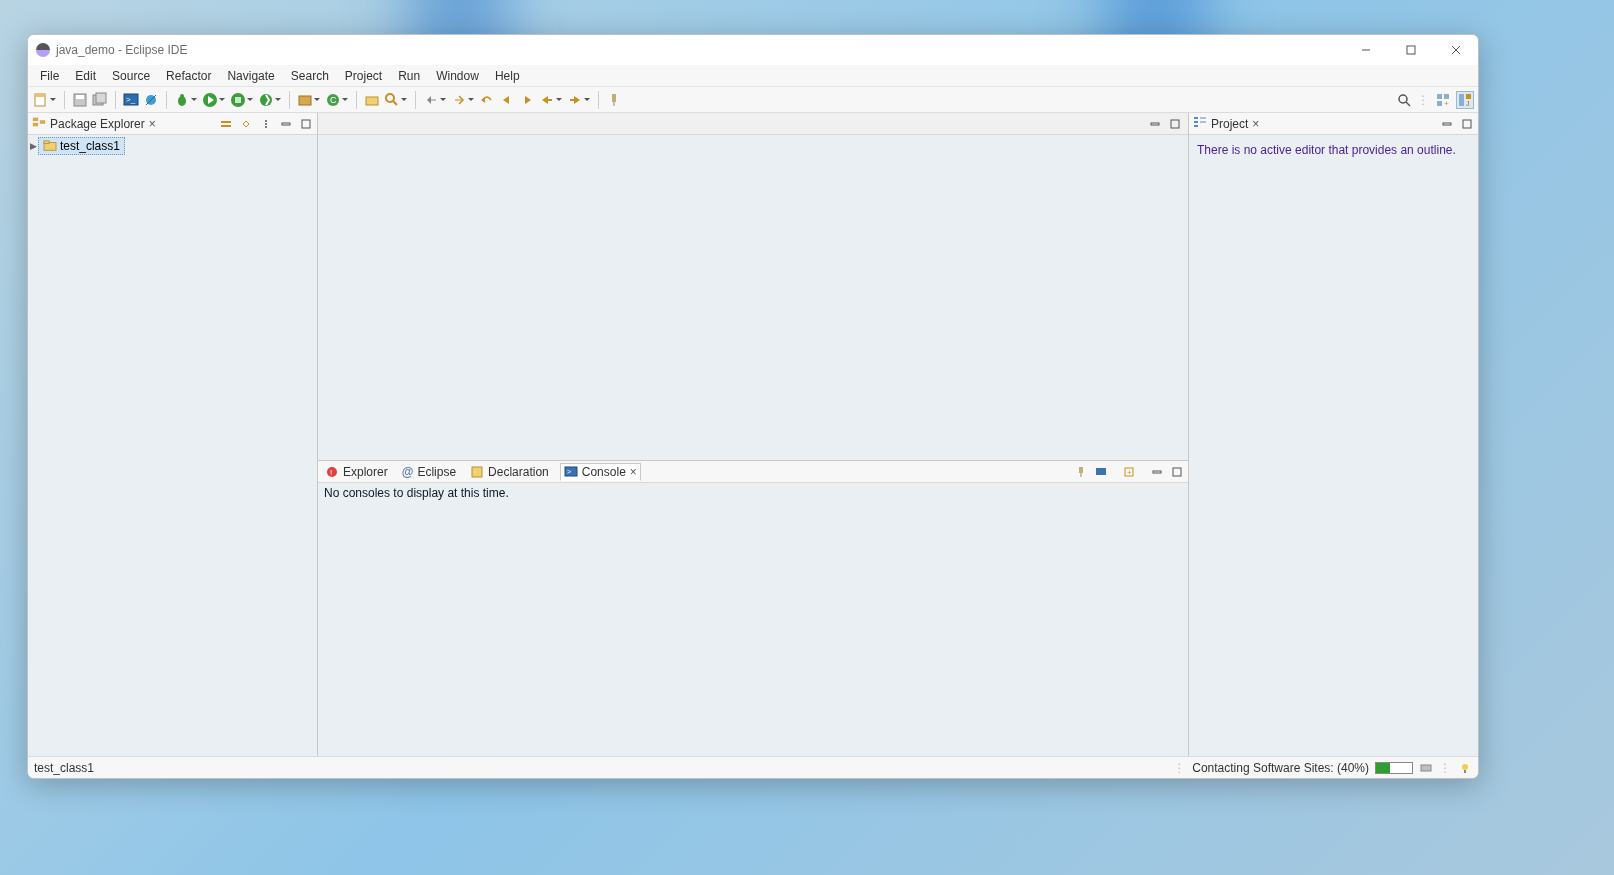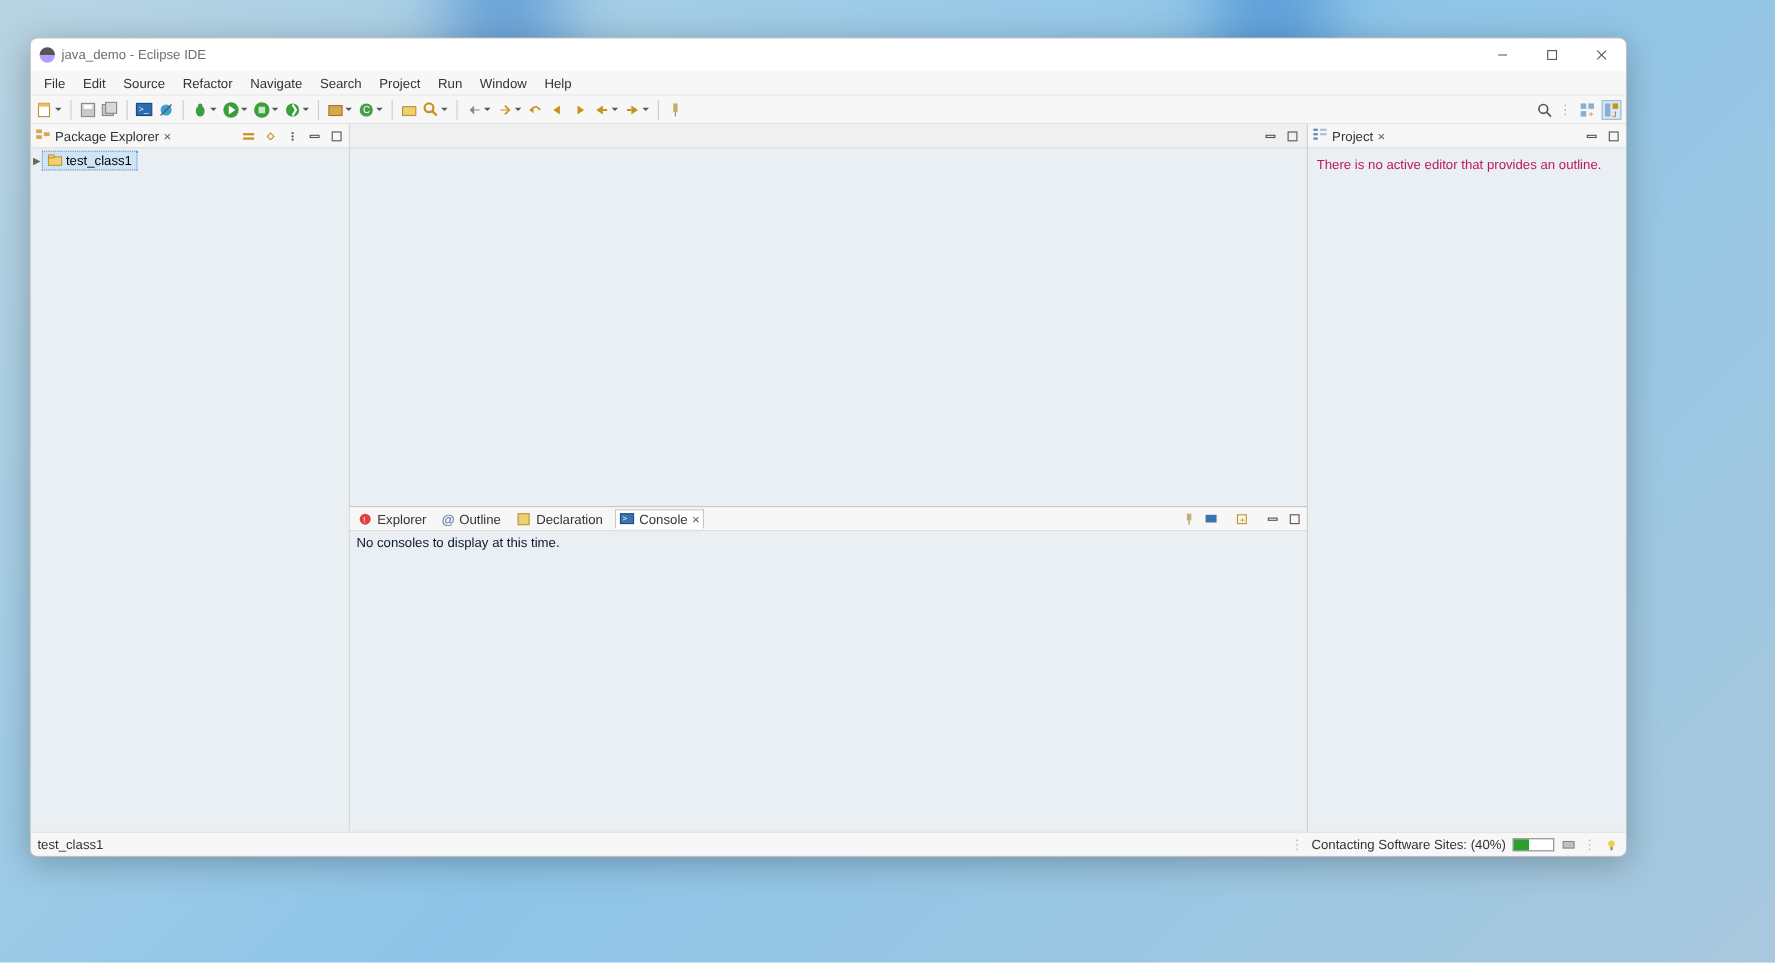--- a/index.html
+++ b/index.html
@@ -130,21 +130,21 @@
   .bottom-pane { height:295px; display:flex; flex-direction:column; background:#e9eff2;}
   .bottom-tabs {
     height:22px; display:flex; align-items:center;
     background:#f7f7f7; border-bottom:1px solid #d8d8d8; padding:0 4px; gap:8px;
   }
   .btab { display:flex; align-items:center; gap:4px; color:#333; cursor:pointer; padding:1px 3px;}
   .btab.active { background:#fff; border:1px solid #c8c8c8; border-bottom:1px solid #fff; margin-bottom:-1px;align-items:center;}
   .bottom-toolbar { margin-left:auto; display:flex; gap:6px; align-items:center; }
   .bottom-body { flex:1; padding:3px 6px; color:#0f172a; background:#e9eff2;}
   
-  .outline-msg { padding:6px; color:#be185d; }
+  .outline-msg { padding:6px; color:#4c1d95; }
   
   .statusbar {
     height:22px; display:flex; align-items:center;
     background:#f7f7f7; border-top:1px solid #dcdcdc;
     padding:0 6px; font-size:12px; color:#333;
   }
   .status-right { margin-left:auto; display:flex; align-items:center; gap:6px;}
   .progress { width:38px; height:12px; border:1px solid #888; background:#fff; position:relative;}
   .progress-fill { position:absolute; top:0;left:0;bottom:0; width:40%; background:#2e9e2e;}
   .sep-dots { color:#bbb; letter-spacing:1px;}
@@ -424,21 +424,21 @@
         <div class="bottom-tabs">
           <div class="btab">
             <svg width="14" height="14" viewBox="0 0 14 14">
                 <circle cx="7" cy="7" r="5" fill="#e04040"></circle>
                 <text x="5" y="10" font-size="8" fill="#fff">!</text>
               </svg>
             <span>Explorer</span>
           </div>
           <div class="btab">
             <span style="color:#5a7aa8;font-weight:bold">@</span>
-            <span>Outline</span>
+            <span>Eclipse</span>
           </div>
           <div class="btab">
             <svg width="14" height="14" viewBox="0 0 14 14">
                 <rect x="2" y="2" width="10" height="10" fill="#f0d070" stroke="#b89030"></rect>
               </svg>
             <span>Declaration</span>
           </div>
           <div class="btab active">
             <svg width="14" height="14" viewBox="0 0 14 14">
                 <rect x="1" y="2" width="12" height="9" fill="#3a74b0" stroke="#1a4a80"></rect>

